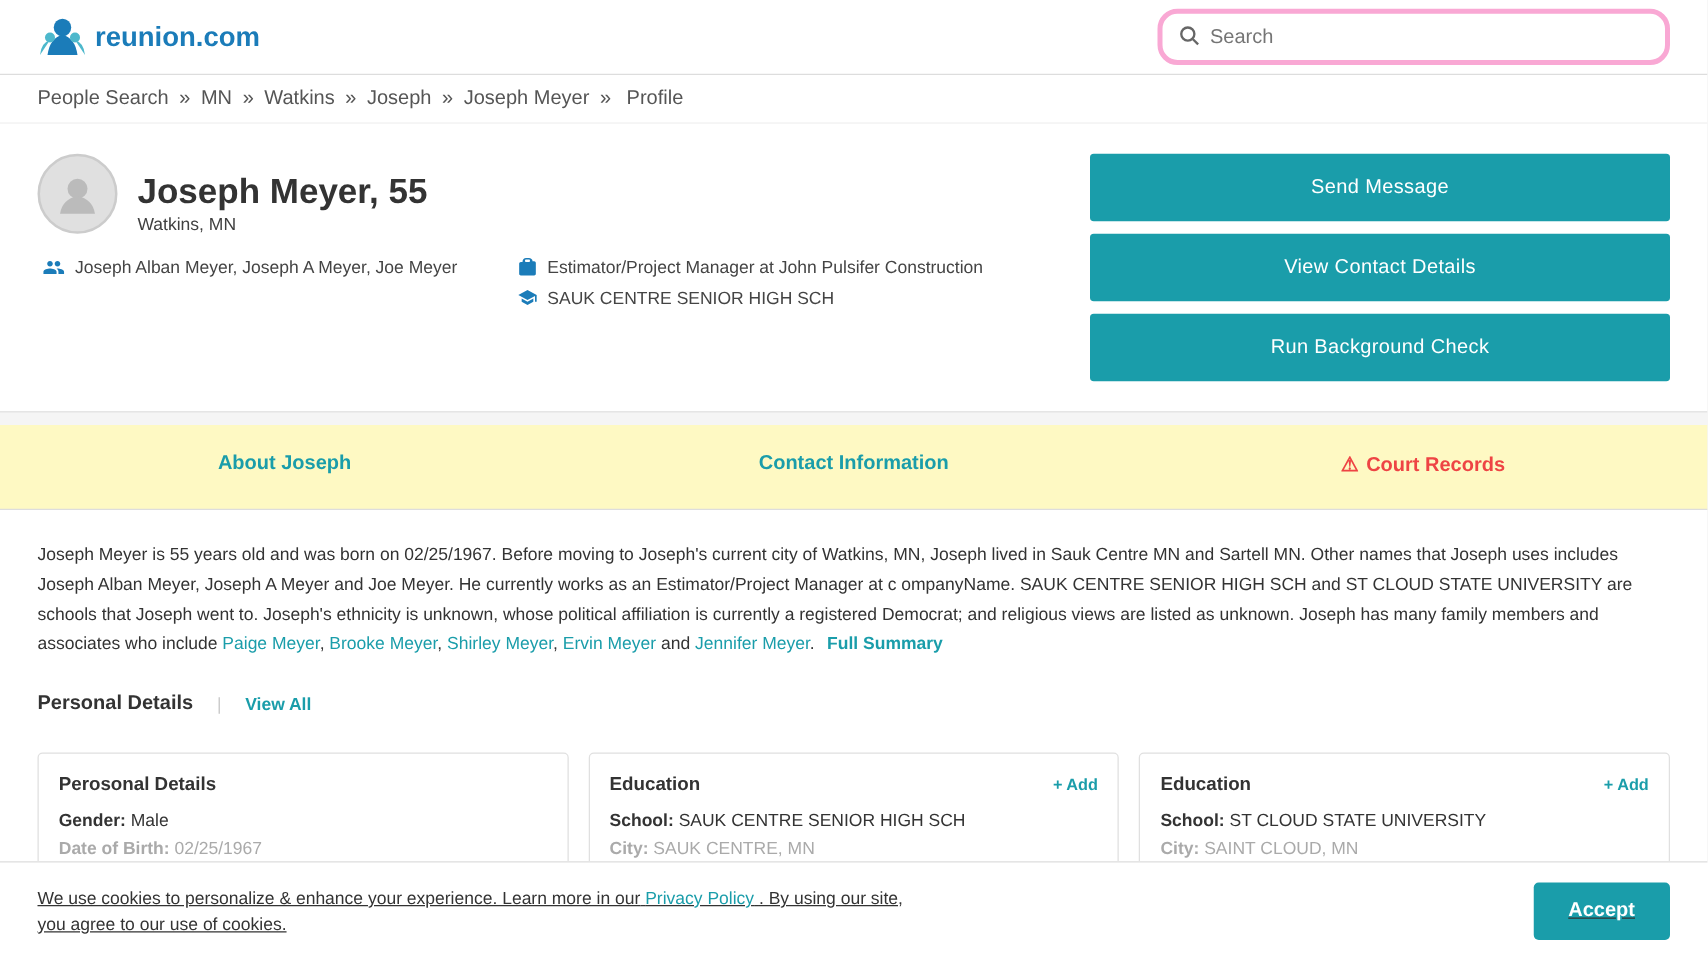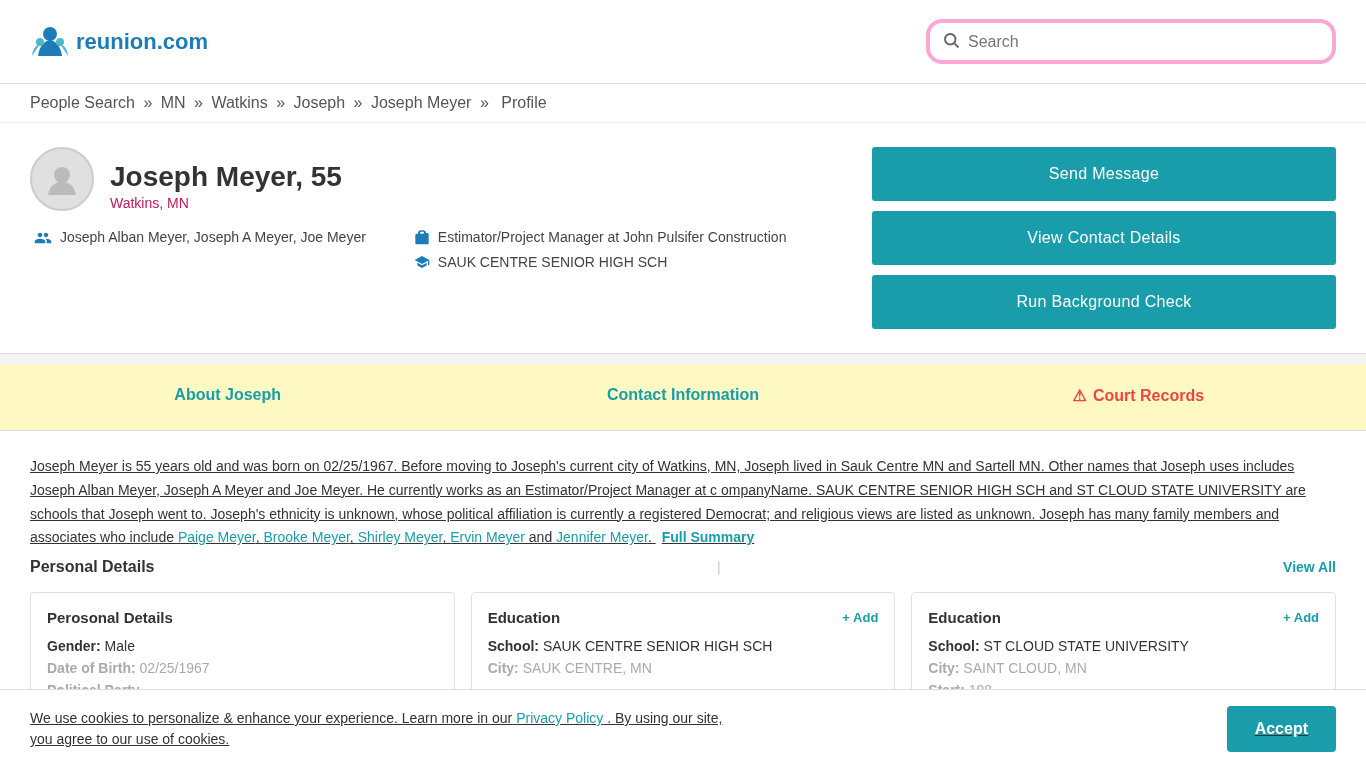--- a/index.html
+++ b/index.html
@@ -6,21 +6,21 @@
     body { font-family: Arial, sans-serif; font-size: 14px; color: #333; background: #f5f5f5; }
 
     
     #header {
       background: #fff;
       border-bottom: 1px solid #ddd;
       padding: 10px 30px;
       display: flex;
       align-items: center;
       justify-content: space-between;
-      height: 84px;
+      height: 60px;
     }
     #logo-area {
       display: flex;
       align-items: center;
     }
     #logo-icon {
       width: 40px;
       height: 40px;
       margin-right: 6px;
     }
@@ -85,21 +85,21 @@
       flex-shrink: 0;
     }
     #avatar svg { color: #aaa; }
     #name-location h1 {
       font-size: 28px;
       font-weight: bold;
       color: #333;
     }
     #name-location p {
       font-size: 14px;
-      color: #be185d;
+      color: #404040;
       margin-top: 2px;
     }
     #profile-details {
       display: flex;
       gap: 48px;
       margin-top: 8px;
       padding-left: 4px;
     }
     #profile-detail-aliases {
       display: flex;
@@ -170,32 +170,30 @@
     #main-content {
       background: #fff;
       padding: 24px 30px;
       margin-top: 0;
       border-bottom: 1px solid #ddd;
     }
     #bio-text {
       font-size: 14px;
       line-height: 1.7;
       color: #333;
-      margin-bottom: 8px;
-      text-decoration: underline;
+      margin-bottom: 27px;
     }
     #bio-text a { color: #1a9daa; text-decoration: none; }
     #bio-text .full-summary { color: #1a9daa; font-weight: bold; }
 
     #personal-details-header {
       display: flex;
       align-items: center;
       gap: 19px;
-      margin-bottom: 16px;
-      justify-content: space-between;
+      margin-bottom: 30px;
     }
     #personal-details-header h2 {
       font-size: 16px;
       font-weight: bold;
       color: #333;
     }
     #view-all-link {
       color: #1a9daa;
       text-decoration: none;
       font-size: 14px;

